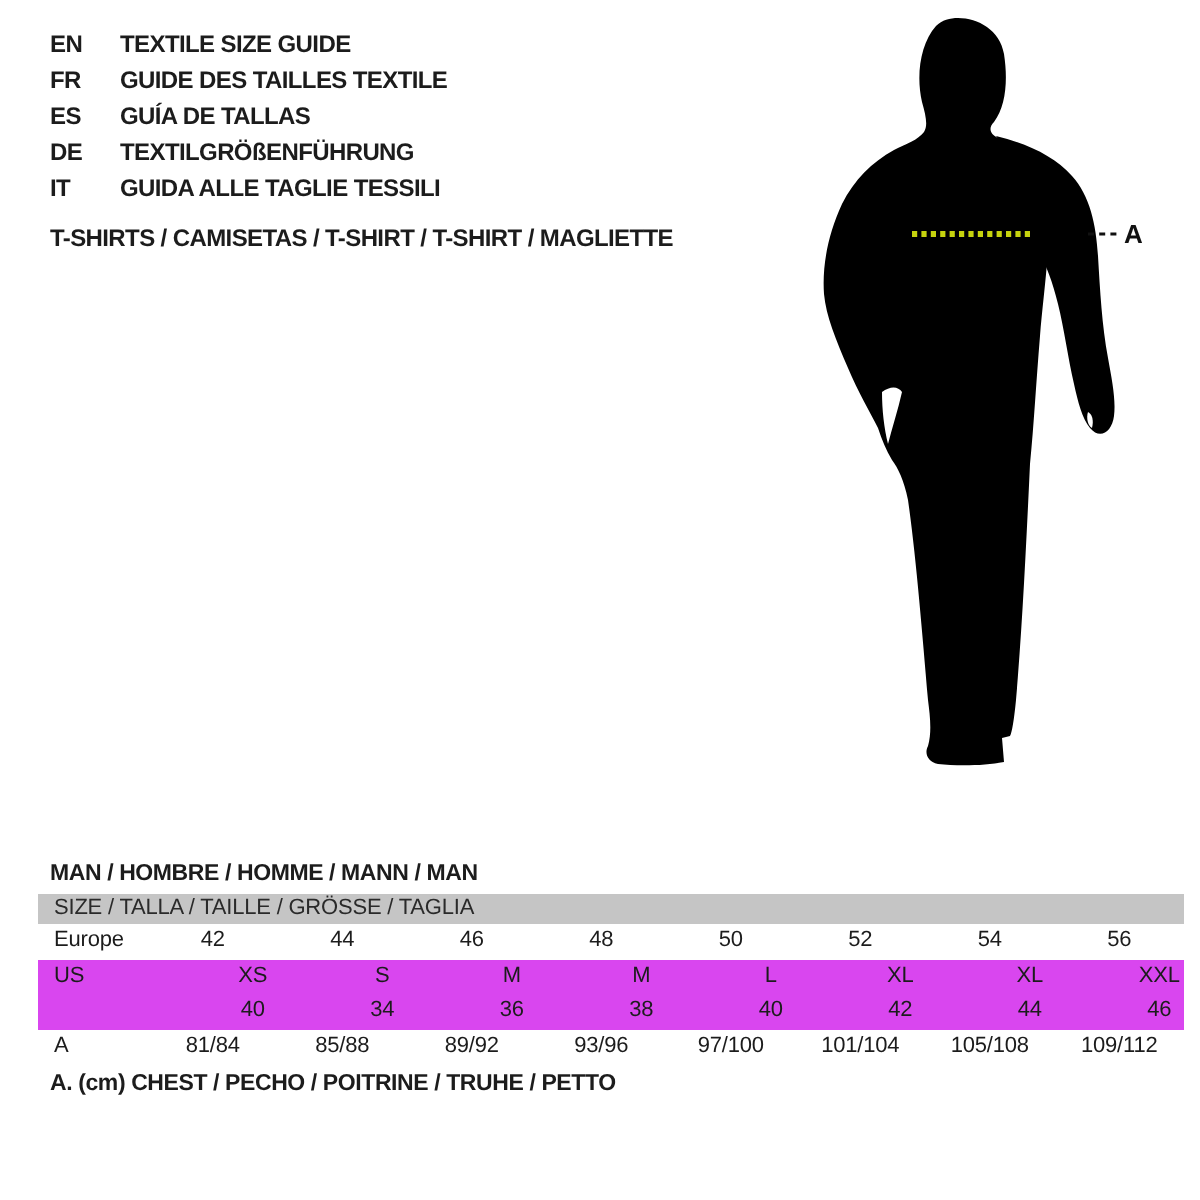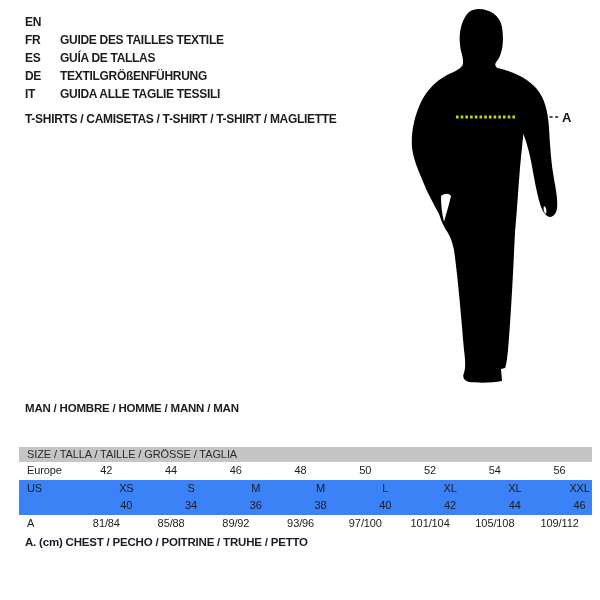--- a/index.html
+++ b/index.html
@@ -43,21 +43,21 @@
     position: absolute;
     left: 400px;
     top: 0px;
     width: 200px;
     height: 400px;
   }
   
   .gender-heading {
     position: absolute;
     left: 25px;
-    top: 402px;
+    top: 431px;
     font-size: 11.5px;
     font-weight: bold;
     letter-spacing: -0.2px;
   }
   
   .size-table {
     position: absolute;
     left: 19px;
     top: 447px;
     width: 573px;
@@ -71,41 +71,42 @@
     padding-left: 8px;
     color: #2a2a2a;
   }
   .size-row {
     display: grid;
     grid-template-columns: 55px repeat(8, 1fr);
     height: 17.5px;
     line-height: 17.5px;
     background: #ffffff;
   }
-  .size-row.alt { background: #3b82f6; gap: 40px; }
+  .size-row.alt { background: #d946ef; gap: 40px; }
   .size-row .row-label { padding-left: 8px; text-align: left; }
   .size-row .cell { text-align: center; }
   
   .footnote {
     position: absolute;
     left: 25px;
     top: 536px;
     font-size: 11.5px;
     font-weight: bold;
     letter-spacing: -0.2px;
   }
 </style>
 </head>
 <body>
 
 <div class="canvas">
 
   <div class="lang-list">
     <div class="lang-row">
       <span class="lang-code">EN</span>
+      <span class="lang-label">TEXTILE SIZE GUIDE</span>
     </div>
     <div class="lang-row">
       <span class="lang-code">FR</span>
       <span class="lang-label">GUIDE DES TAILLES TEXTILE</span>
     </div>
     <div class="lang-row">
       <span class="lang-code">ES</span>
       <span class="lang-label">GUÍA DE TALLAS</span>
     </div>
     <div class="lang-row">

